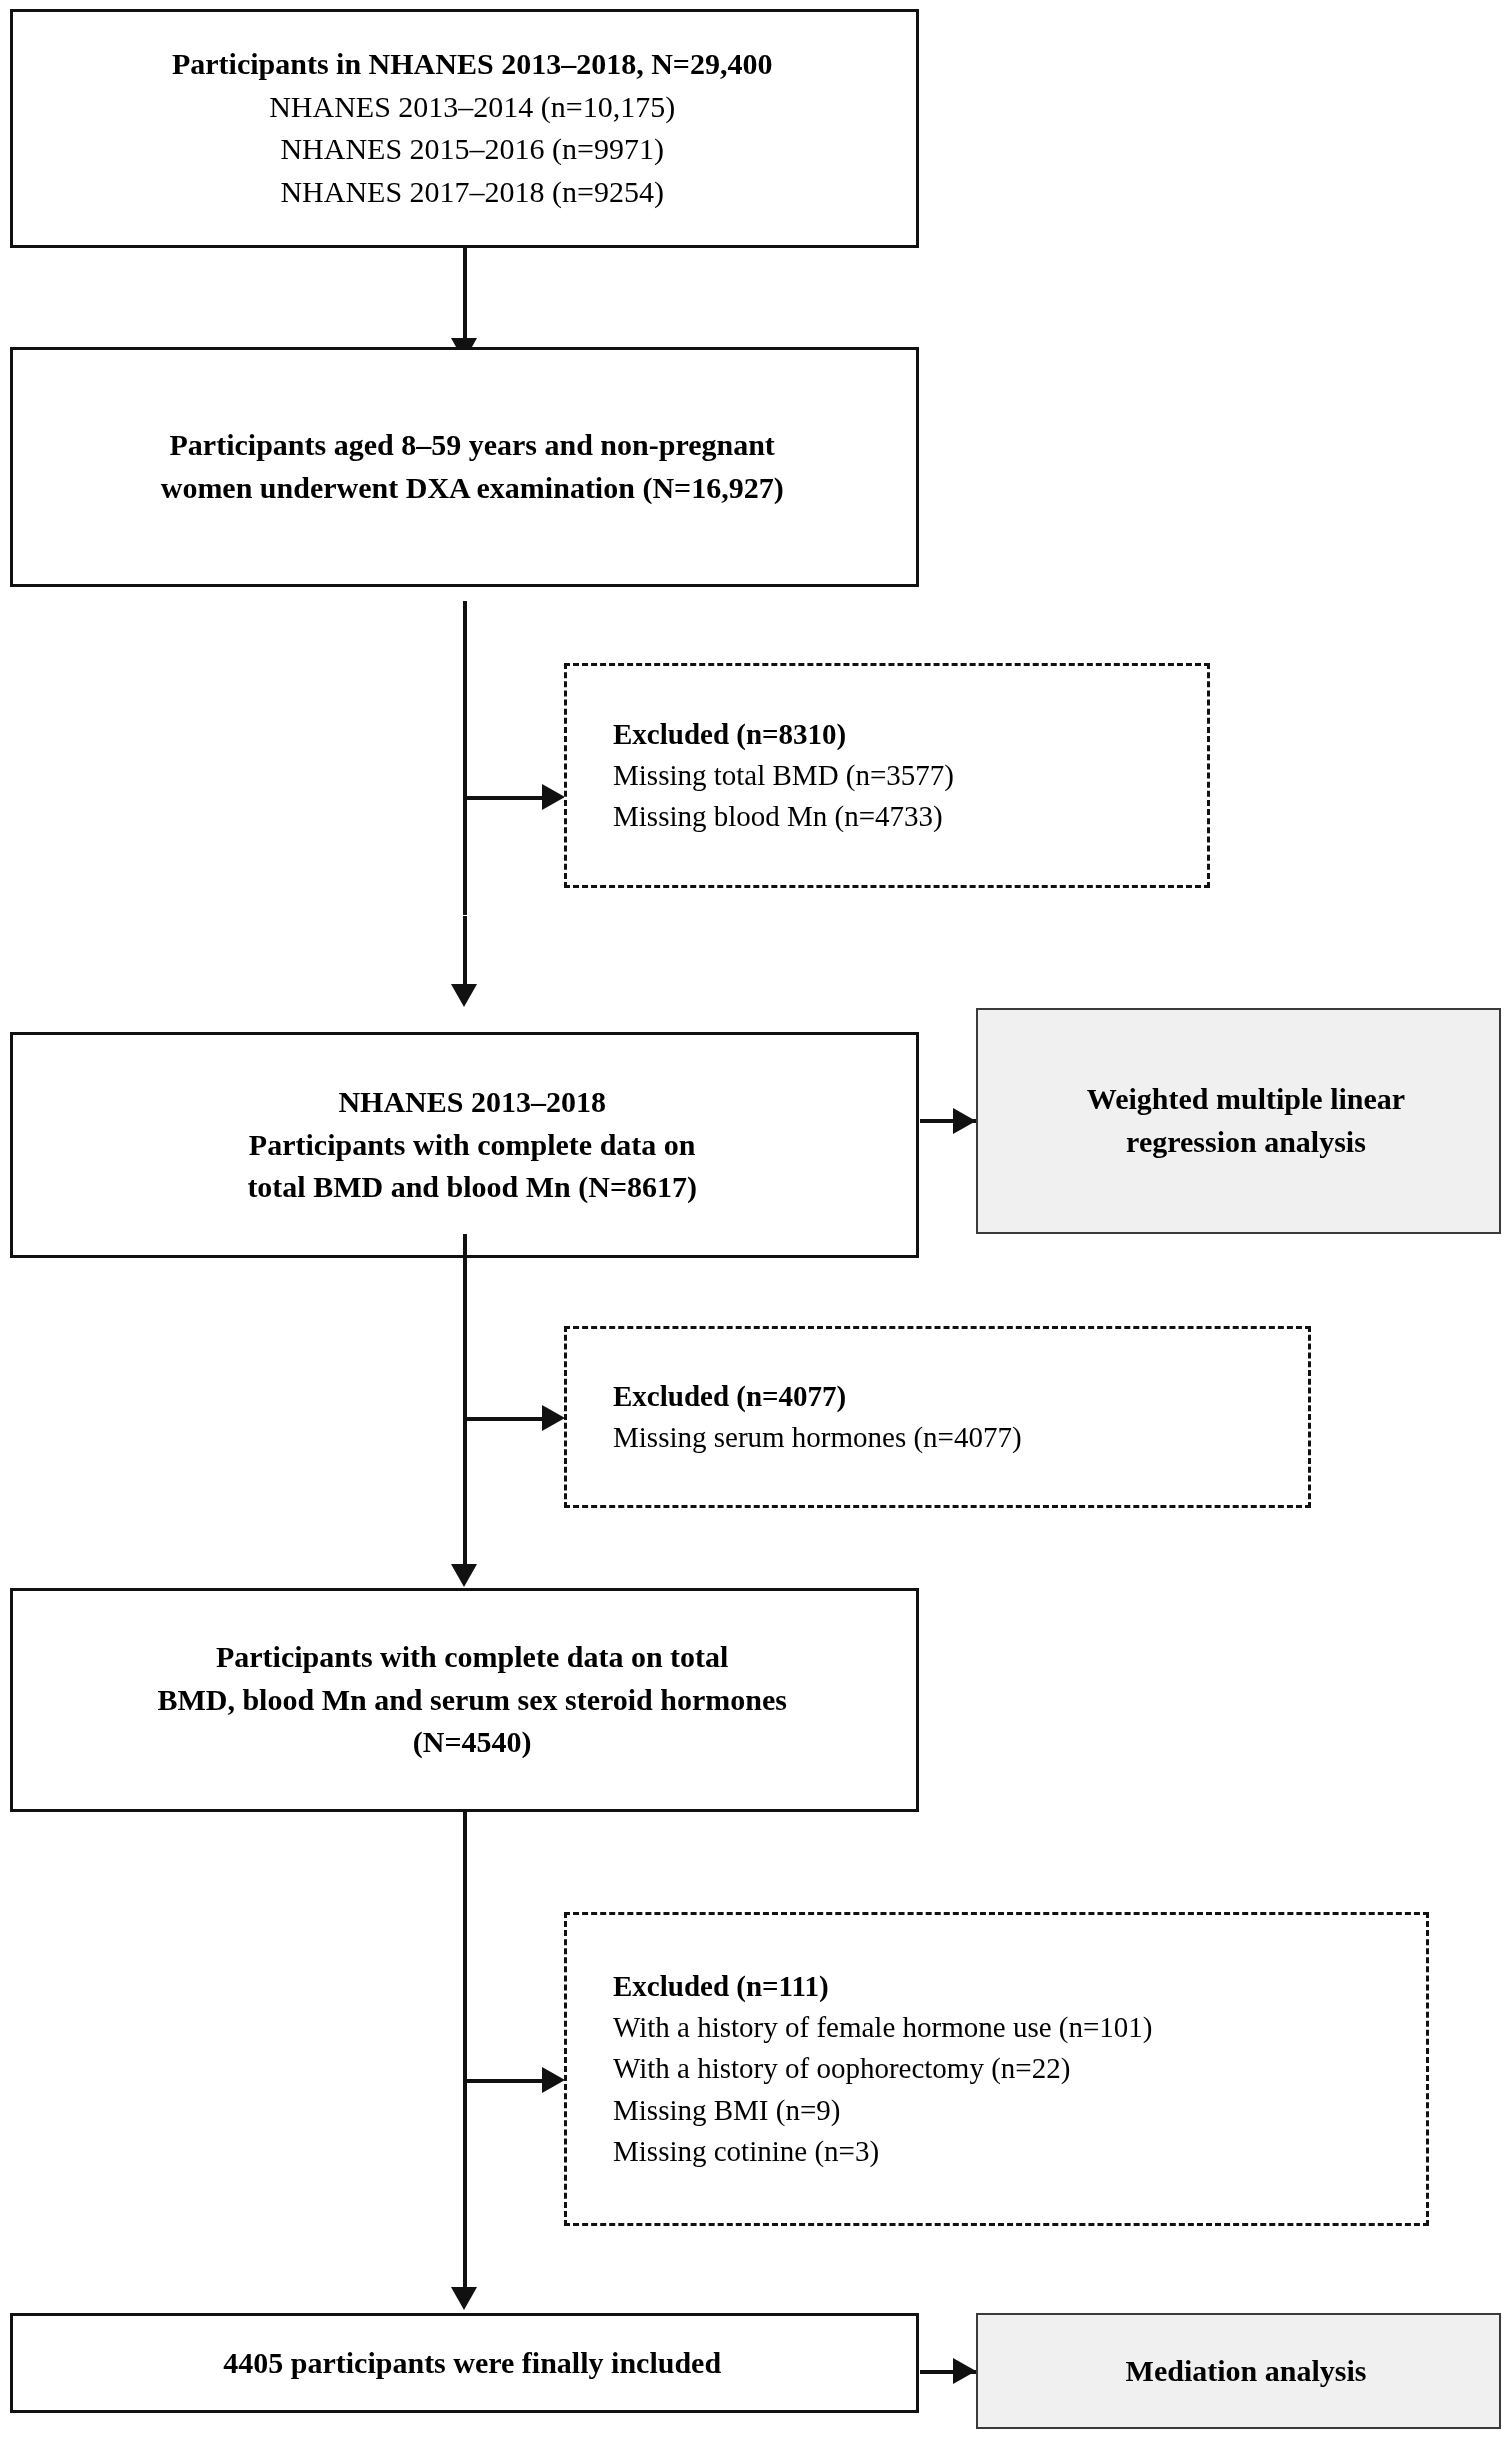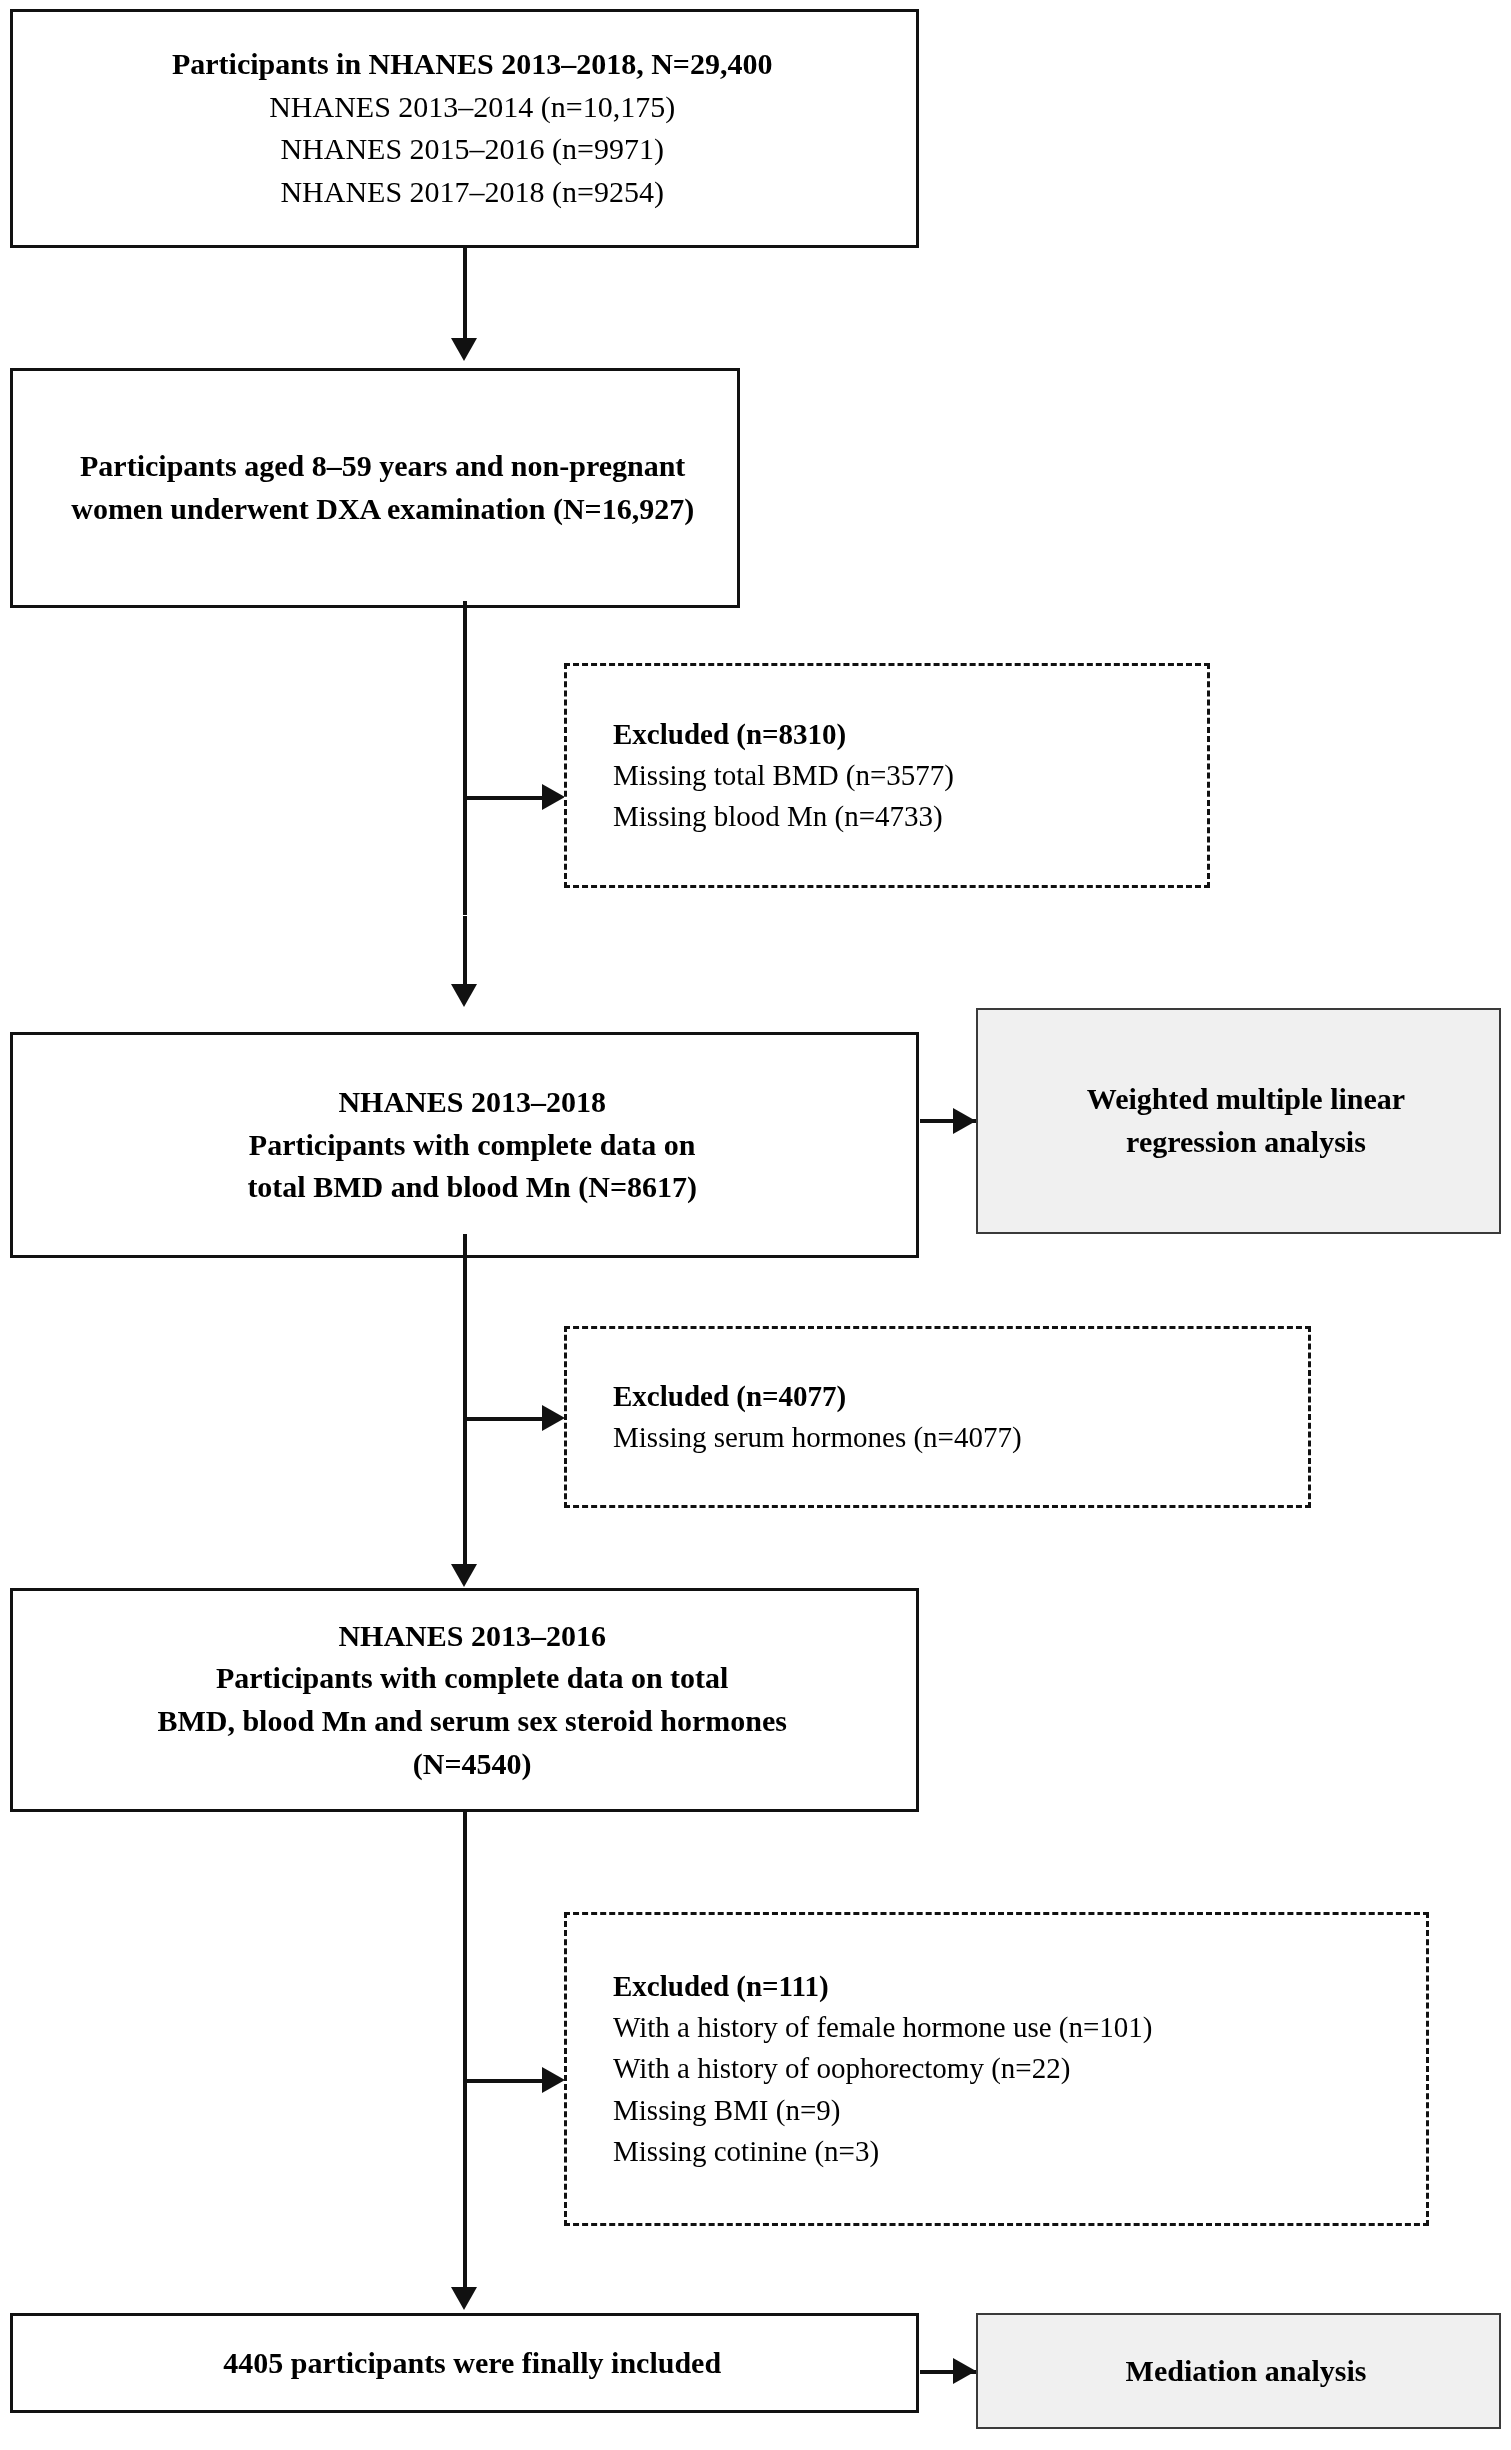--- a/index.html
+++ b/index.html
@@ -91,21 +91,21 @@
       <span class="ln b">Participants in NHANES 2013–2018, N=29,400</span>
       <span class="ln r">NHANES 2013–2014 (n=10,175)</span>
       <span class="ln r">NHANES 2015–2016 (n=9971)</span>
       <span class="ln r">NHANES 2017–2018 (n=9254)</span>
     </div>
   </div>
 
   <div class="vline" style="left:463px;top:248px;height:93px;"></div>
   <div class="arrow-down" style="left:451px;top:338px;"></div>
 
-  <div class="box" style="left:10.2px;top:368px;width:730px;height:240px;">
+  <div class="box" style="left:10.2px;top:347px;width:909px;height:240px;">
     <div class="inner fs-main">
       <span class="ln b">Participants aged 8–59 years and non-pregnant</span>
       <span class="ln b">women underwent DXA examination (N=16,927)</span>
     </div>
   </div>
 
   <div class="vline" style="left:463px;top:601px;height:314px;"></div>
   <div class="arrow-down" style="left:451px;top:984px;"></div>
   <div class="vline" style="left:463px;top:916px;height:71px;"></div>
 
@@ -146,21 +146,20 @@
 
   <div class="box dashed" style="left:564px;top:1326px;width:747px;height:182px;">
     <div class="inner fs-dash">
       <span class="ln b">Excluded (n=4077)</span>
       <span class="ln r">Missing serum hormones (n=4077)</span>
     </div>
   </div>
 
   <div class="box" style="left:10.2px;top:1588px;width:909px;height:224px;">
     <div class="inner fs-main">
-      <span class="ln b">NHANES 2013–2016</span>
       <span class="ln b">Participants with complete data on total</span>
       <span class="ln b">BMD, blood Mn and serum sex steroid hormones</span>
       <span class="ln b">(N=4540)</span>
     </div>
   </div>
 
   <div class="vline" style="left:463px;top:1812px;height:478px;"></div>
   <div class="arrow-down" style="left:451px;top:2287px;"></div>
 
   <div class="hline" style="left:463px;top:2079px;width:82px;"></div>

